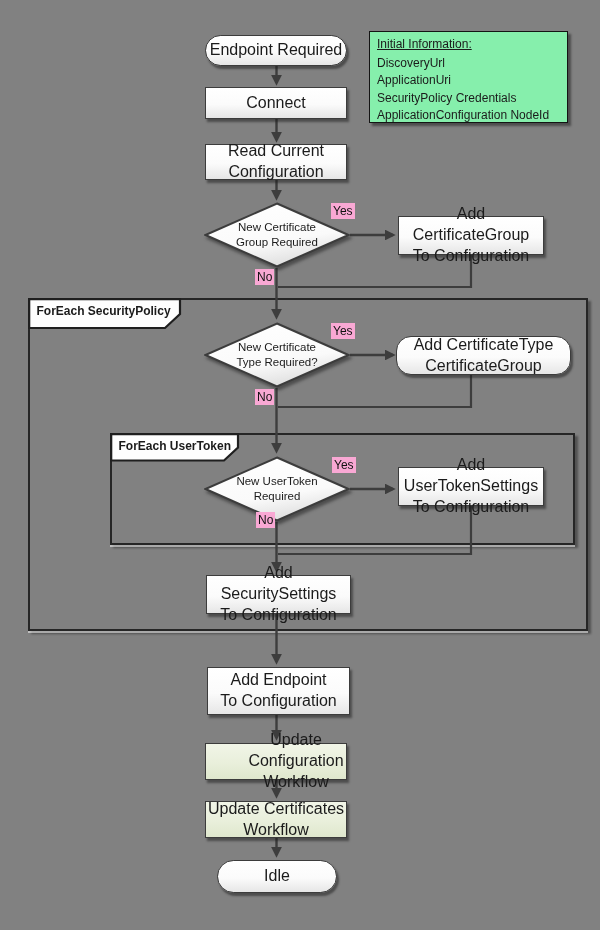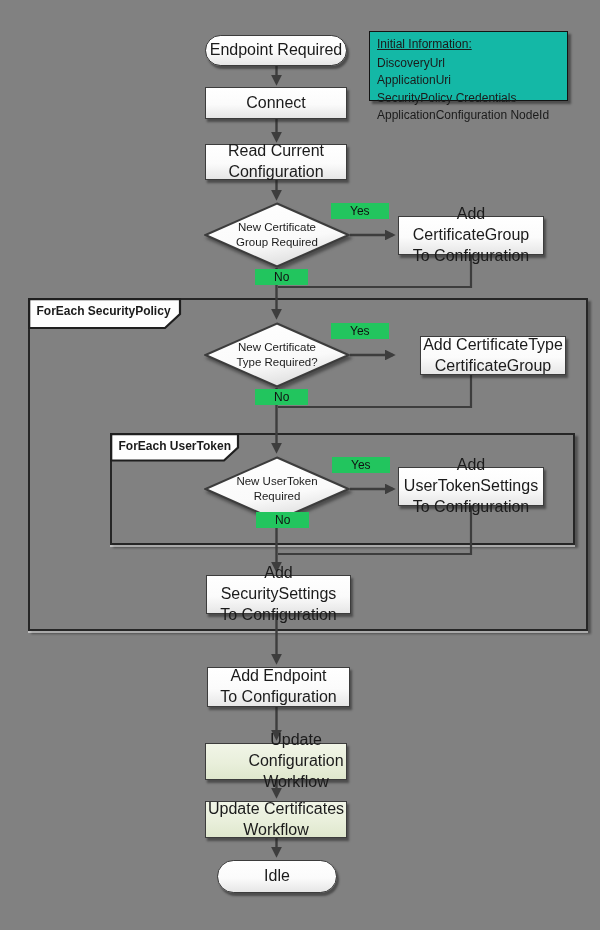--- a/index.html
+++ b/index.html
@@ -37,29 +37,29 @@
   
   .diamond{position:absolute;z-index:3;}
   .diamond svg{display:block;filter:drop-shadow(2px 3px 1.5px rgba(25,25,25,0.5));}
   .diamond-label{
     position:absolute;inset:0;display:flex;align-items:center;justify-content:center;
     text-align:center;font-size:11.5px;line-height:1.3;white-space:pre-line;
   }
 
   
   .branch-label{
-    position:absolute;z-index:4;background:#22c55e;color:#111;
+    position:absolute;z-index:4;background:#f9a8d4;color:#111;
     font-size:12px;display:flex;align-items:center;justify-content:center;
-    padding:1px 19px;
+    padding:1px 2px;
   }
 
   
   .note{
-    position:absolute;left:369px;top:31px;width:199px;height:70px;z-index:3;
-    background:#14b8a6;border:1.6px solid #141414;box-sizing:border-box;
+    position:absolute;left:369px;top:31px;width:199px;height:92px;z-index:3;
+    background:#86efac;border:1.6px solid #141414;box-sizing:border-box;
     box-shadow:3px 3px 2px rgba(25,25,25,0.5);
     padding:4px 7px;font-size:12px;line-height:17.5px;
   }
   .note-title{text-decoration:underline;margin-bottom:1px;}
 </style>
 </head>
 <body>
 
 <div class="canvas">
 
@@ -135,38 +135,38 @@
 To Configuration</div>
 
   <div class="diamond" style="left:204px;top:322px;width:146px;height:66px;">
     <svg width="146" height="66">
         <polygon points="73,1.5 144.5,33 73,64.5 1.5,33" fill="url(#g1)" stroke="#3c3c3c" stroke-width="2"></polygon>
       </svg>
     <div class="diamond-label">New Certificate
 Type Required?</div>
   </div>
 
-  <div class="node" style="left:420px;top:336px;width:146px;height:39px;">Add CertificateType
+  <div class="node" style="left:396px;top:336px;width:175px;height:39px;border-radius:15px;">Add CertificateType
 CertificateGroup</div>
 
   <div class="diamond" style="left:204px;top:456px;width:146px;height:66px;">
     <svg width="146" height="66">
         <polygon points="73,1.5 144.5,33 73,64.5 1.5,33" fill="url(#g1)" stroke="#3c3c3c" stroke-width="2"></polygon>
       </svg>
     <div class="diamond-label">New UserToken
 Required</div>
   </div>
 
   <div class="node" style="left:398px;top:467px;width:146px;height:39px;">Add UserTokenSettings
 To Configuration</div>
 
   <div class="node" style="left:206px;top:575px;width:145px;height:39px;">Add SecuritySettings
 To Configuration</div>
 
-  <div class="node" style="left:207px;top:667px;width:143px;height:40px;">Add Endpoint
+  <div class="node" style="left:207px;top:667px;width:143px;height:48px;">Add Endpoint
 To Configuration</div>
 
   <div class="node workflow" style="left:205px;top:743px;width:142px;height:37px;padding-left:40px;">Update Configuration
 Workflow</div>
 
   <div class="node workflow" style="left:205px;top:801px;width:142px;height:37px;">Update Certificates
 Workflow</div>
 
   <div class="node terminator" style="left:217px;top:860px;width:120px;height:33px;">Idle</div>
 

